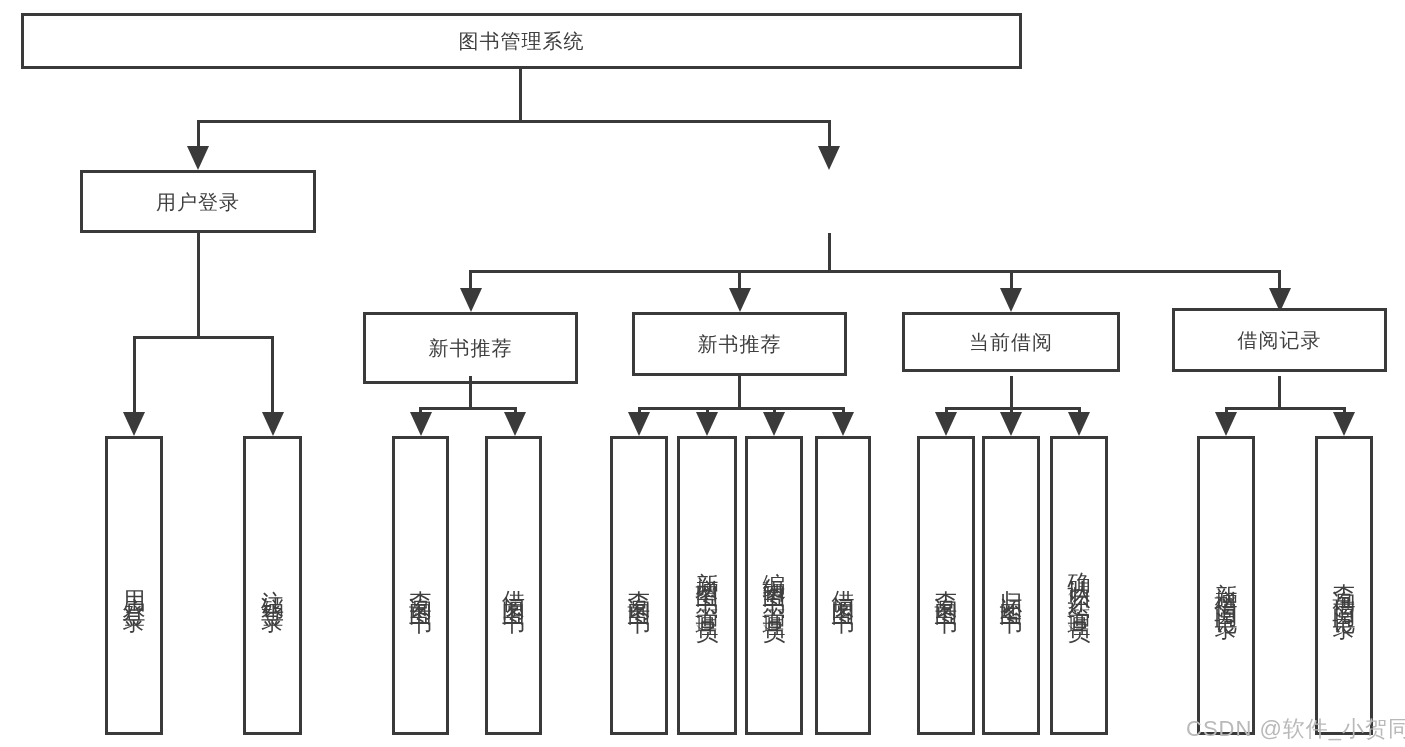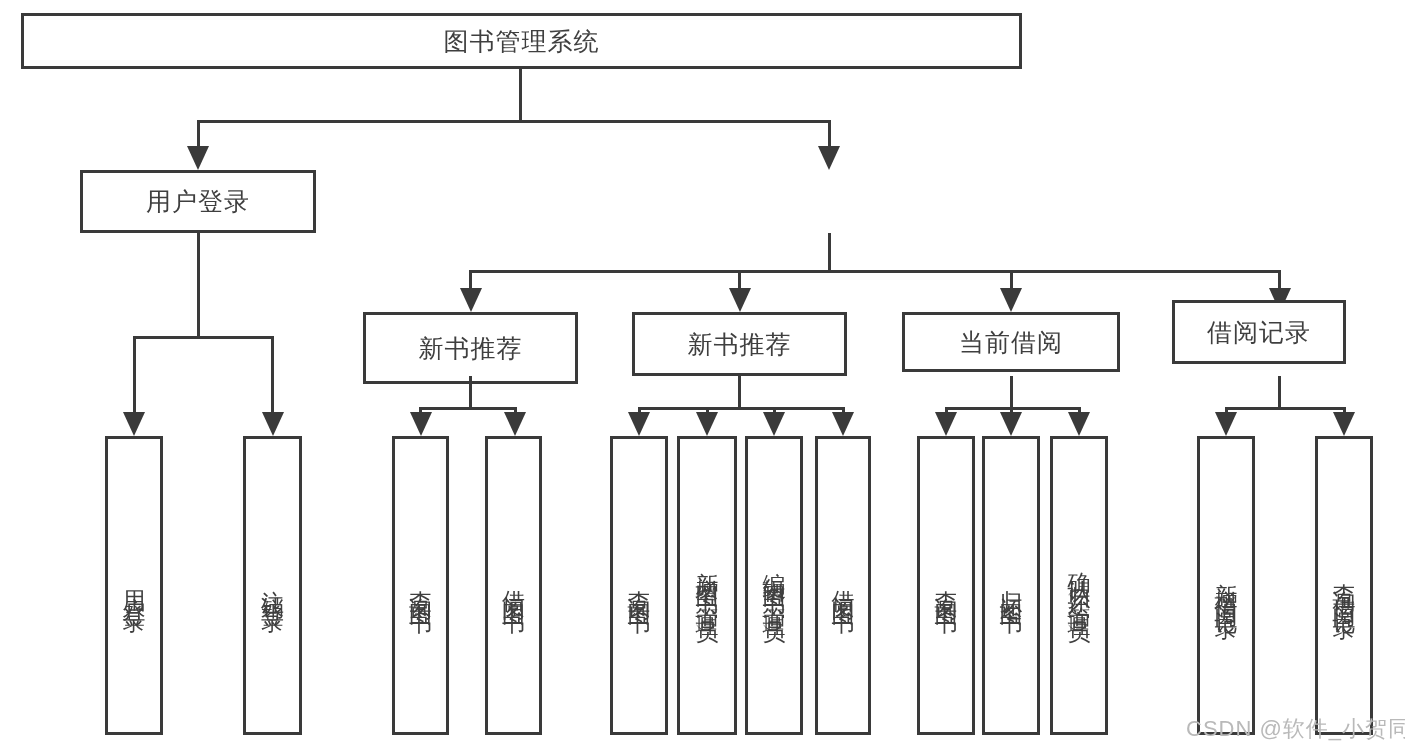--- a/index.html
+++ b/index.html
@@ -4,21 +4,21 @@
 <style>
   html,body{margin:0;padding:0;background:#ffffff;}
   .canvas{
     position:relative;width:1405px;height:747px;background:#ffffff;
     font-family:"Liberation Sans","DejaVu Sans",sans-serif;overflow:hidden;
   }
   .box{
     position:absolute;box-sizing:border-box;background:#ffffff;
     border:3px solid #3a3a3a;color:#3f3f3f;
     display:flex;align-items:center;justify-content:center;
-    font-size:25px;letter-spacing:1px;line-height:1;white-space:nowrap;
+    font-size:20px;letter-spacing:1px;line-height:1;white-space:nowrap;
   }
   .vbox{
     position:absolute;box-sizing:border-box;background:#ffffff;
     border:3px solid #3a3a3a;color:#3f3f3f;
     display:flex;align-items:center;justify-content:center;
     writing-mode:vertical-rl;text-orientation:mixed;
     font-size:23px;letter-spacing:7px;line-height:1;
     top:436px;height:299px;
   }
   .vl{position:absolute;width:3px;background:#3a3a3a;}
@@ -63,21 +63,21 @@
   <div class="vl" style="left:738px;top:270px;height:20px"></div>
   <div class="arr" style="left:729px;top:288px"></div>
   <div class="vl" style="left:1010px;top:270px;height:20px"></div>
   <div class="arr" style="left:1000px;top:288px"></div>
   <div class="vl" style="left:1278px;top:270px;height:20px"></div>
   <div class="arr" style="left:1269px;top:288px"></div>
 
   <div class="box" style="left:363px;top:312px;width:215px;height:72px">新书推荐</div>
   <div class="box" style="left:632px;top:312px;width:215px;height:64px">新书推荐</div>
   <div class="box" style="left:902px;top:312px;width:218px;height:60px">当前借阅</div>
-  <div class="box" style="left:1172px;top:300px;width:174px;height:64px">借阅记录</div>
+  <div class="box" style="left:1172px;top:308px;width:215px;height:64px">借阅记录</div>
 
   <div class="vl" style="left:469px;top:376px;height:34px"></div>
   <div class="hl" style="left:419px;top:407px;width:98px"></div>
   <div class="vl" style="left:419px;top:407px;height:8px"></div>
   <div class="arr" style="left:410px;top:412px"></div>
   <div class="vl" style="left:514px;top:407px;height:8px"></div>
   <div class="arr" style="left:504px;top:412px"></div>
 
   <div class="vl" style="left:738px;top:376px;height:34px"></div>
   <div class="hl" style="left:638px;top:407px;width:206px"></div>

